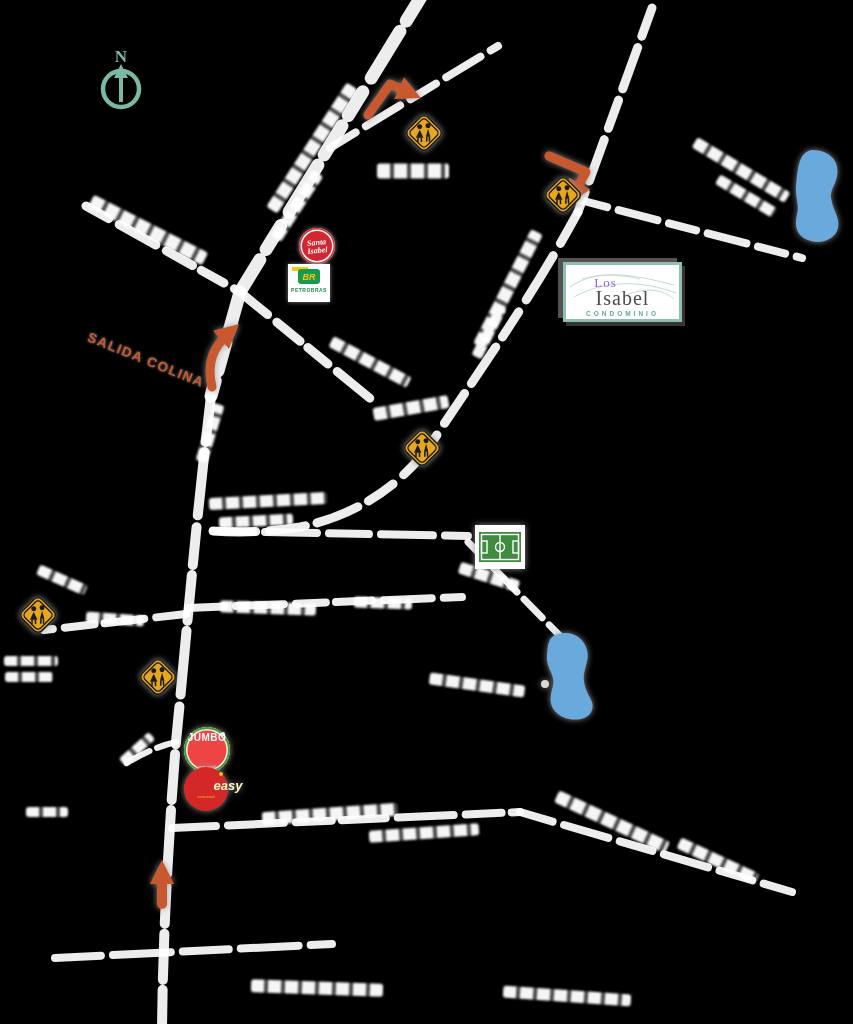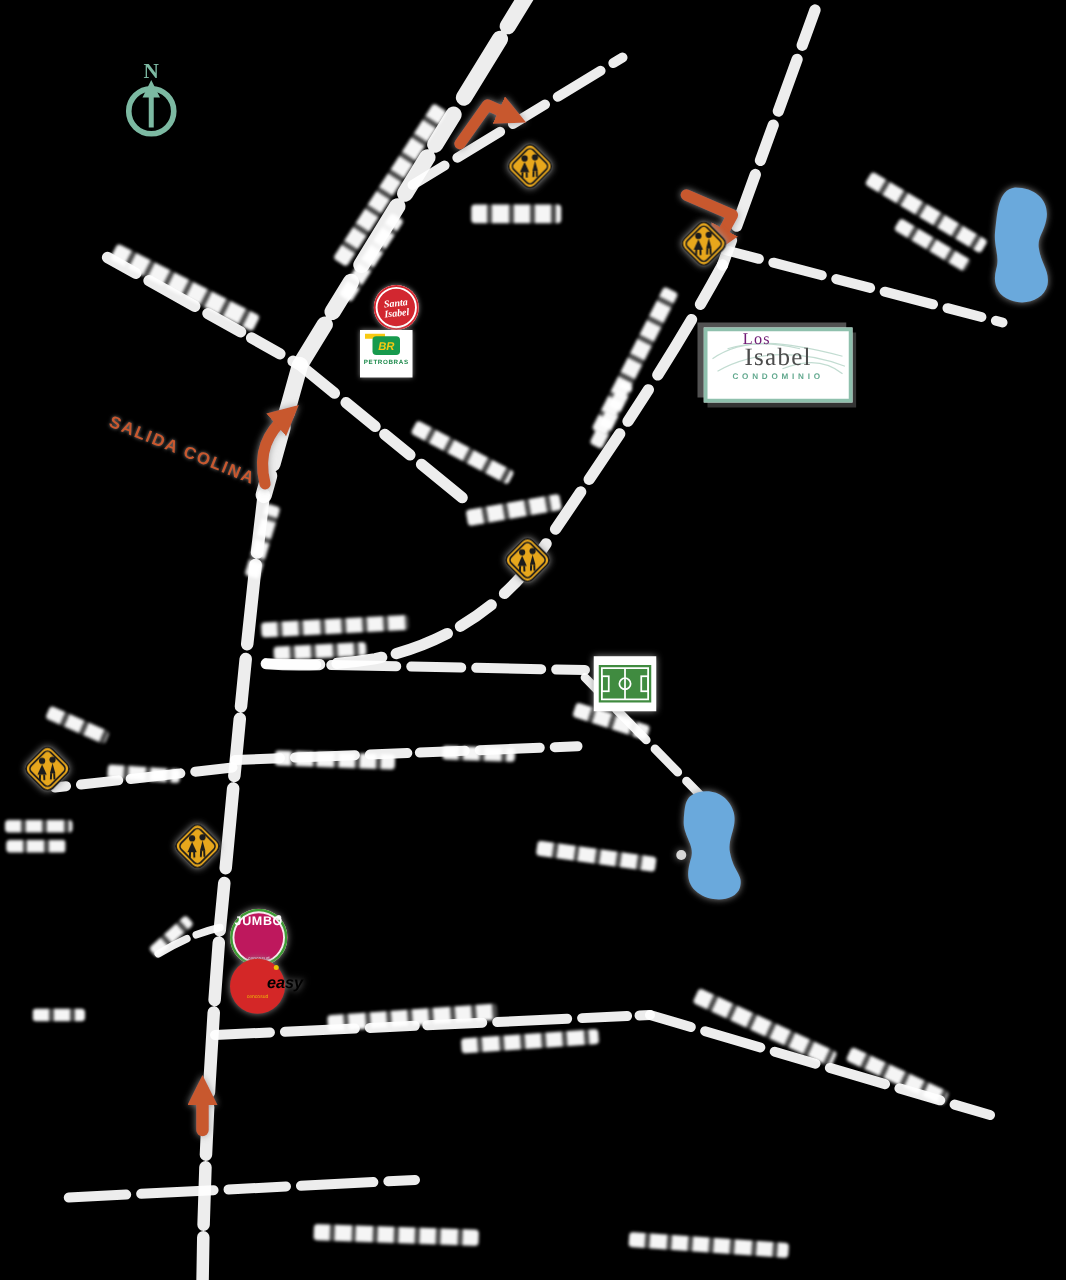--- a/index.html
+++ b/index.html
@@ -14,22 +14,22 @@
   
   #exit-label{position:absolute;left:146px;top:360px;z-index:4;color:#c8582f;
       font-weight:900;font-size:13.5px;letter-spacing:1.5px;white-space:nowrap;
       transform:translate(-50%,-50%) rotate(22deg);
       text-shadow:0 0 3px rgba(150,150,150,.9);}
   
   #losradales{position:absolute;left:563px;top:262px;width:119px;height:60px;z-index:5;
       background:#fff;border:3px solid #8fc0ad;box-sizing:border-box;text-align:center;
       box-shadow:-5px -4px 0 rgba(150,150,150,.55),3px 4px 0 rgba(150,150,150,.35);}
   #losradales .leaves{position:absolute;left:0;top:0;}
-  #losradales .l1{position:relative;font-family:"Liberation Serif",serif;color:#701a75;
-      font-size:13px;line-height:12px;margin-top:0;margin-right:34px;letter-spacing:1px;}
+  #losradales .l1{position:relative;font-family:"Liberation Serif",serif;color:#8b5cf6;
+      font-size:13px;line-height:12px;margin-top:12px;margin-right:34px;letter-spacing:1px;}
   #losradales .l2{position:relative;font-family:"Liberation Serif",serif;color:#4c4c4c;
       font-size:20px;line-height:18px;letter-spacing:1px;}
   #losradales .l3{position:relative;color:#63a98f;font-size:6.5px;letter-spacing:3px;
       margin-top:3px;font-weight:bold;}
   
   #santaisabel{position:absolute;left:299px;top:228px;width:36px;height:36px;z-index:5;
       background:#d22730;border-radius:50%;display:flex;align-items:center;justify-content:center;
       box-shadow:inset 0 0 0 1.5px #d22730, inset 0 0 0 3px #fff;
       filter:drop-shadow(0 0 2px rgba(150,150,150,.9));}
   #santaisabel .t{color:#fff;font-family:"Liberation Serif",serif;font-style:italic;
@@ -39,26 +39,26 @@
       background:#fff;display:flex;flex-direction:column;align-items:center;
       filter:drop-shadow(0 0 2px rgba(150,150,150,.85));}
   #petrobras .bar{width:16px;height:4px;background:#f8c911;margin-top:3px;margin-right:18px;}
   #petrobras .box{width:22px;height:15px;background:#179a4d;border-radius:3px;margin-top:-2px;
       display:flex;align-items:center;justify-content:center;color:#f8c911;
       font-weight:900;font-style:italic;font-size:9px;}
   #petrobras .nm{color:#1e8a4c;font-weight:900;font-size:5px;letter-spacing:.5px;margin-top:3px;}
   
   .brandcircle{position:absolute;z-index:5;border-radius:50%;display:flex;flex-direction:column;
       align-items:center;justify-content:center;filter:drop-shadow(0 0 3px rgba(150,150,150,.9));}
-  #jumbo{left:184px;top:727px;width:46px;height:46px;background:#be185d;
+  #jumbo{left:184px;top:727px;width:46px;height:46px;background:#ef4444;
       box-shadow:inset 0 0 0 2px #3e9c35, inset 0 0 0 3.5px rgba(255,255,255,.9);gap:19px;}
   #jumbo .nm{color:#fff;font-weight:900;font-size:10px;letter-spacing:.5px;}
   #jumbo .sub{color:rgba(255,255,255,.85);font-size:4px;margin-top:2px;}
   #easy{left:184px;top:767px;width:44px;height:44px;background:#d42727;}
-  #easy .nm{color:#000000;font-weight:900;font-style:italic;font-size:13px;line-height:12px;margin-left:44px;}
+  #easy .nm{color:#fef9c3;font-weight:900;font-style:italic;font-size:13px;line-height:12px;margin-left:44px;}
   #easy .sub{color:rgba(242,210,2,.85);font-size:4px;margin-top:2px;}
   .branddot{position:absolute;right:5px;top:5px;width:4px;height:4px;border-radius:50%;background:rgba(255,255,255,.9);}
 </style>
 </head>
 <body>
 
 <div id="stage">
 
   <svg id="roads-svg" width="853" height="1024" viewBox="0 0 853 1024">
     <defs>

